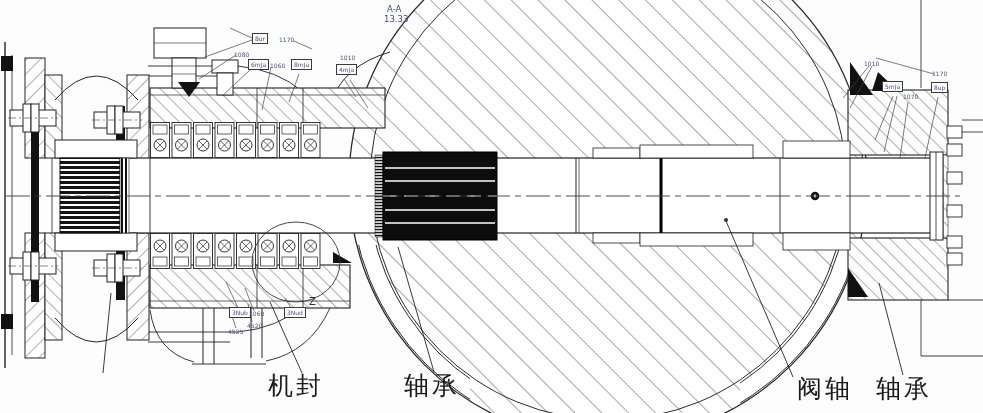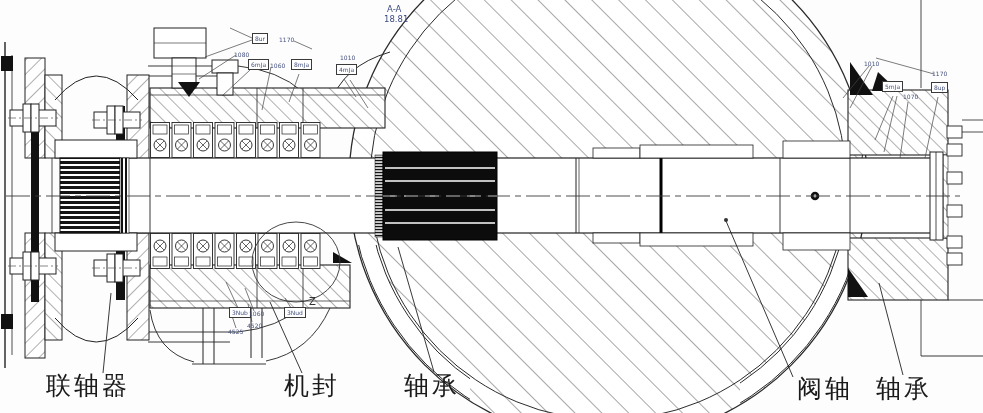--- a/index.html
+++ b/index.html
@@ -257,21 +257,21 @@
     <line x1="103" y1="373" x2="111" y2="293"></line>
     <line x1="302" y1="373" x2="270" y2="302"></line>
     <line x1="434" y1="372" x2="398" y2="247"></line>
     <line x1="793" y1="377" x2="726" y2="221"></line>
     <line x1="903" y1="375" x2="879" y2="283"></line>
   </g>
   <circle cx="726" cy="220" r="2" fill="#333"></circle>
 </svg>
 
 <span class="txt sec" style="left:387px;top:5px;">A-A</span>
-<span class="txt sec" style="left:384px;top:15px;">18.81</span>
+<span class="txt sec" style="left:384px;top:15px;">13.33</span>
 
 <span class="txt co box" style="left:252px;top:33px;">8ur</span>
 <span class="txt co" style="left:279px;top:36px;">1170</span>
 <span class="txt co" style="left:234px;top:51px;">1080</span>
 <span class="txt co box" style="left:248px;top:59px;">6mJa</span>
 <span class="txt co" style="left:270px;top:62px;">1060</span>
 <span class="txt co box" style="left:291px;top:59px;">8mJa</span>
 <span class="txt co" style="left:340px;top:54px;">1010</span>
 <span class="txt co box" style="left:336px;top:64px;">4mJa</span>
 
@@ -281,19 +281,18 @@
 <span class="txt co" style="left:903px;top:93px;">1070</span>
 <span class="txt co box" style="left:931px;top:82px;">8up</span>
 
 <span class="txt co box" style="left:229px;top:307px;">3Nub</span>
 <span class="txt co" style="left:249px;top:310px;">1060</span>
 <span class="txt co" style="left:247px;top:322px;">4520</span>
 <span class="txt co" style="left:228px;top:328px;">4525</span>
 <span class="txt co box" style="left:284px;top:307px;">3Nud</span>
 <span class="txt zmark" style="left:309px;top:296px;">Z</span>
 
-<span class="txt cn" style="left:46px;top:372px;">联轴器</span>
-<span class="txt cn" style="left:284px;top:372px;">机封</span>
+<span class="txt cn" style="left:268px;top:372px;">机封</span>
 <span class="txt cn" style="left:404px;top:372px;">轴承</span>
 <span class="txt cn" style="left:763px;top:375px;margin-left:34px;">阀轴</span>
 <span class="txt cn" style="left:876px;top:375px;">轴承</span>
 
 </div>
 
 </body></html>

